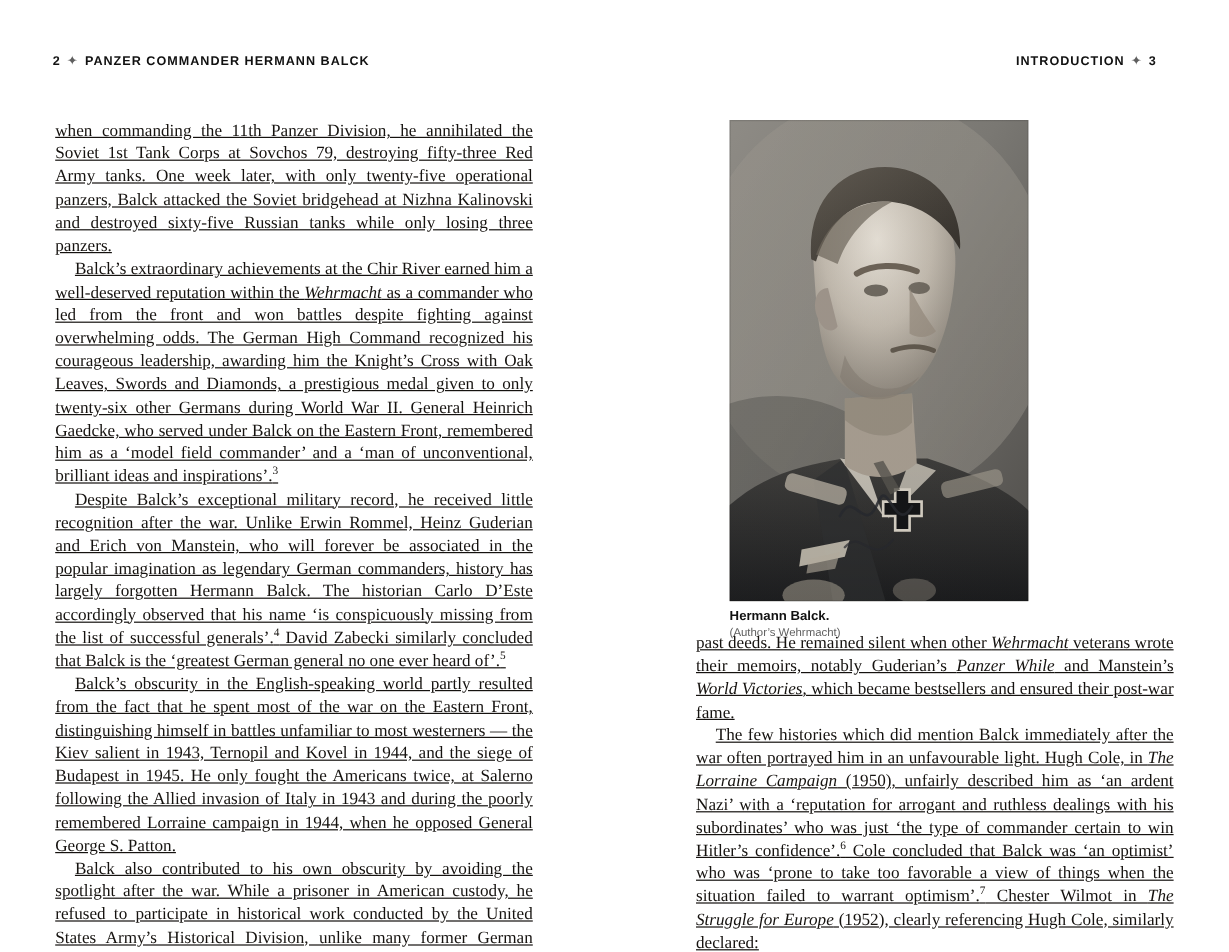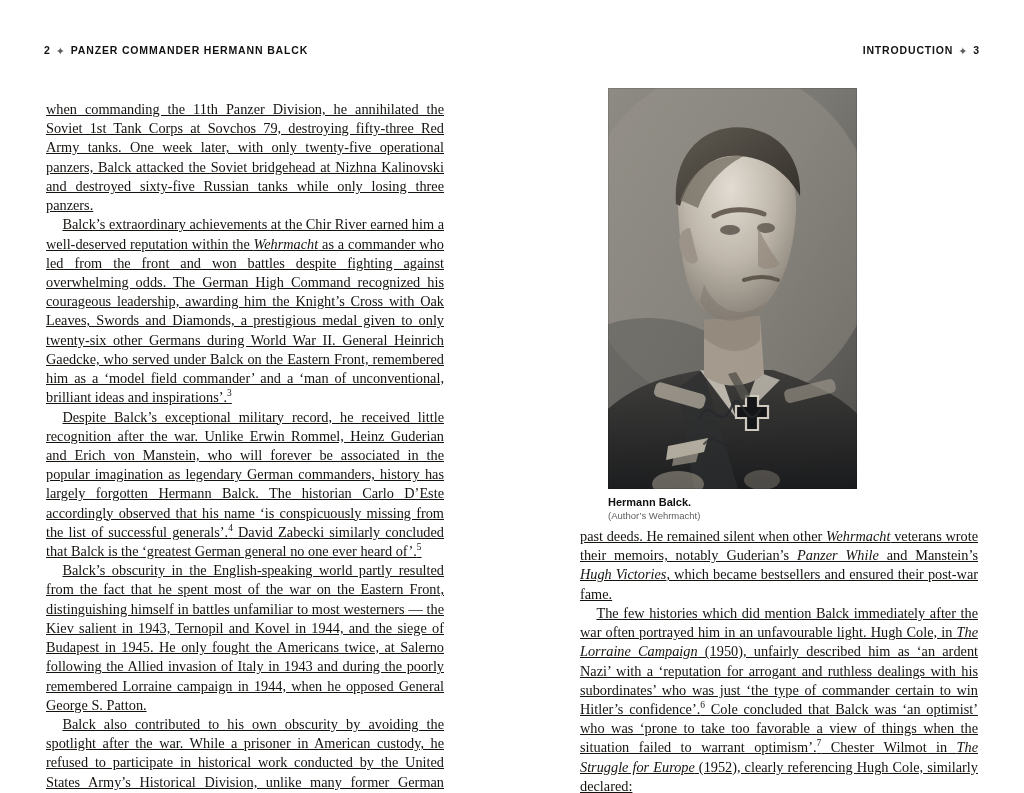--- a/index.html
+++ b/index.html
@@ -28,21 +28,21 @@
     top: 44px;
     font-family: "Liberation Sans", sans-serif;
     font-size: 10.5px;
     font-weight: bold;
     letter-spacing: 0.08em;
     color: #111;
     text-transform: uppercase;
     white-space: nowrap;
   }
   .running-head.left { left: 44px; }
-  .running-head.right { right: 44px; }
+  .running-head.right { right: 60px; }
 
   .rh-sep {
     display: inline-block;
     margin: 0 5px;
     font-weight: normal;
     color: #5f5f5f;
     font-size: 11px;
     transform: translateY(0.5px);
   }
   .rh-folio { font-weight: bold; }
@@ -68,21 +68,21 @@
     line-height: 0;
     vertical-align: super;
   }
 
   em, .ital { font-style: italic; }
 
   
   .photo-block {
     position: absolute;
     left: 580px;
-    top: 88px;
+    top: 100px;
     width: 259px;
     padding-left: 28px;
   }
   .photo {
     width: 249px;
     height: 401px;
     display: block;
     position: relative;
     overflow: hidden;
     background: #6c6a66;
@@ -202,17 +202,17 @@
         <rect x="0" y="0" width="249" height="401" fill="url(#bgGrad)" opacity="0.06"></rect>
       </svg>
     </div>
     <figcaption class="caption">
       <span class="cap-title">Hermann Balck.</span>
       <span class="cap-sub">(Author’s Wehrmacht)</span>
     </figcaption>
   </figure>
 
   <div class="col col-right">
-    <p>past deeds. He remained silent when other <em>Wehrmacht</em> veterans wrote their memoirs, notably Guderian’s <em>Panzer While</em> and Manstein’s <em>Hugh Victories</em>, which became bestsellers and ensured their post-war fame.</p>
+    <p>past deeds. He remained silent when other <em>Wehrmacht</em> veterans wrote their memoirs, notably Guderian’s <em>Panzer While</em> and Manstein’s <em>World Victories</em>, which became bestsellers and ensured their post-war fame.</p>
     <p>The few histories which did mention Balck immediately after the war often portrayed him in an unfavourable light. Hugh Cole, in <em>The Lorraine Campaign</em> (1950), unfairly described him as ‘an ardent Nazi’ with a ‘reputation for arrogant and ruthless dealings with his subordinates’ who was just ‘the type of commander certain to win Hitler’s confidence’.<sup>6</sup> Cole concluded that Balck was ‘an optimist’ who was ‘prone to take too favorable a view of things when the situation failed to warrant optimism’.<sup>7</sup> Chester Wilmot in <em>The Struggle for Europe</em> (1952), clearly referencing Hugh Cole, similarly declared:</p>
   </div>
 
 </div>
 
 </body></html>

